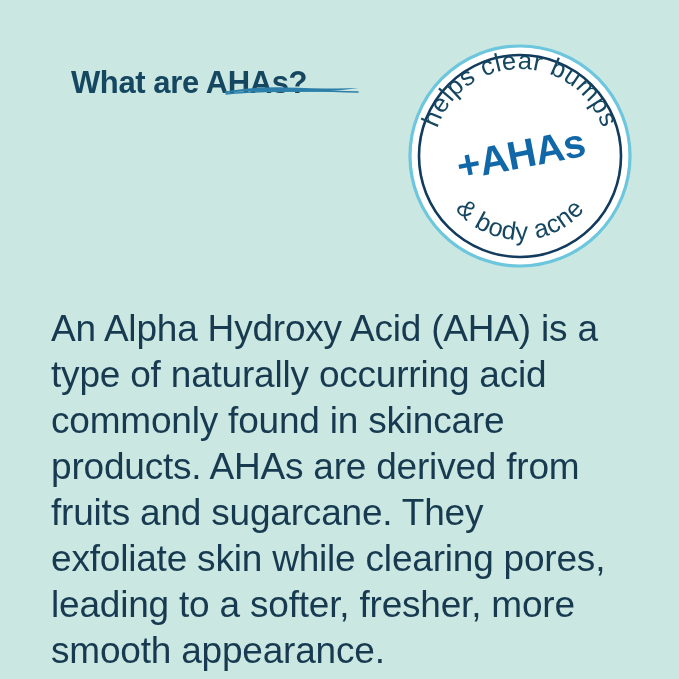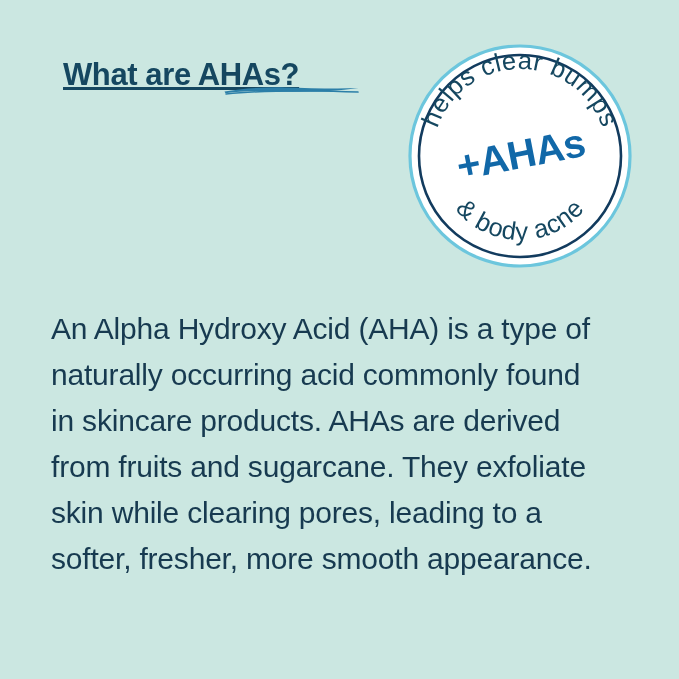--- a/index.html
+++ b/index.html
@@ -22,29 +22,28 @@
 
   
   #heading-block {
     position: absolute;
     left: 55px;
     top: 48px;
     width: 340px;
     height: 70px;
   }
   #page-title {
-    margin: 8px;
+    margin: 16px;
     font-family: "Liberation Sans", sans-serif;
     font-size: 31px;
     font-weight: bold;
     letter-spacing: -0.4px;
     color: #154760;
     line-height: 38px;
     white-space: nowrap;
-    text-decoration: underline;
   }
   #title-underline {
     position: absolute;
     left: 168px;
     top: 36px;
     width: 137px;
     height: 14px;
     pointer-events: none;
   }
 
@@ -91,21 +90,21 @@
   }
 
   
   #body-copy {
     position: absolute;
     left: 51px;
     top: 306px;
     width: 560px;
     margin: 0;
     font-family: "Liberation Sans", sans-serif;
-    font-size: 30px;
+    font-size: 37px;
     font-weight: normal;
     line-height: 46px;
     color: #173a50;
     letter-spacing: -0.2px;
   }
 </style>
 </head>
 <body>
 
 <div id="page">

